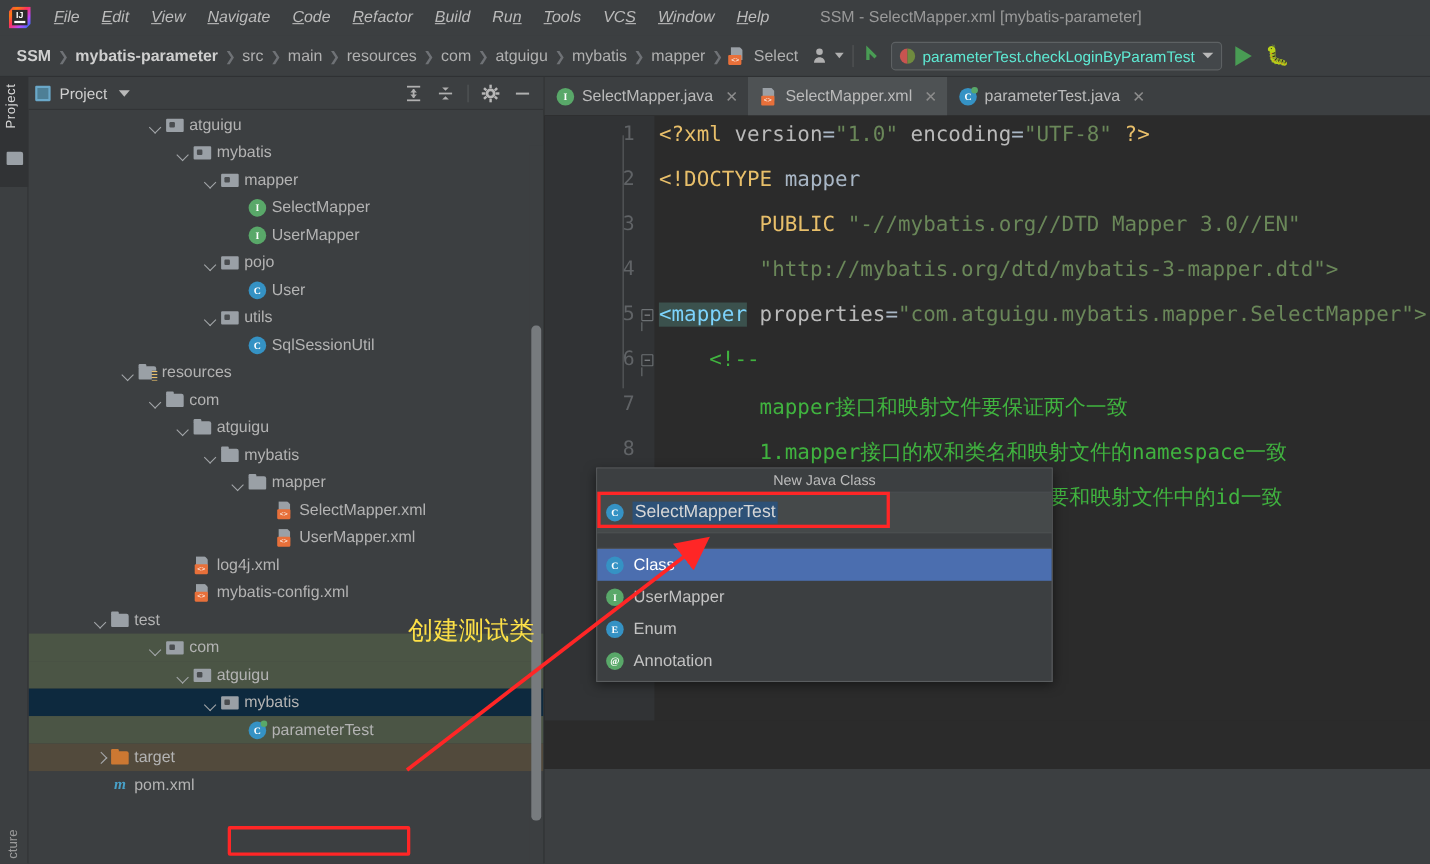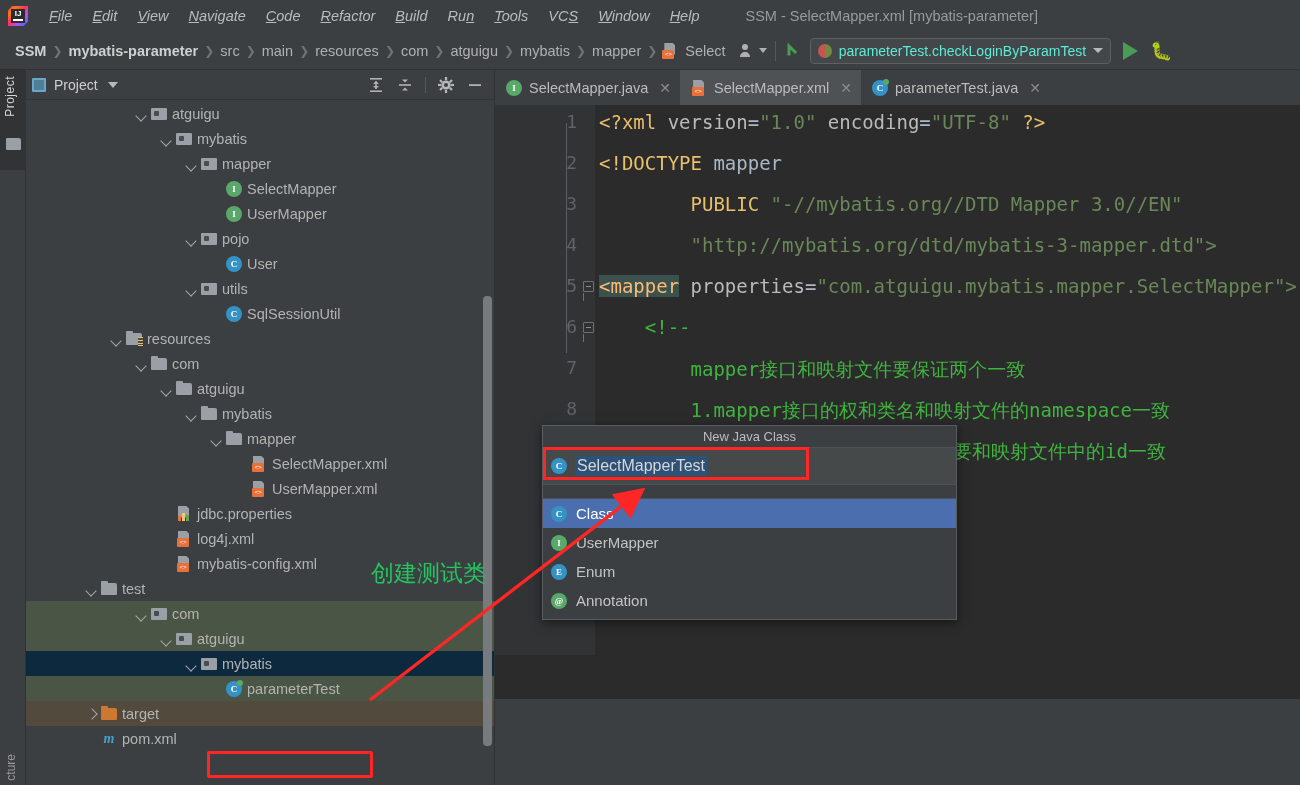--- a/index.html
+++ b/index.html
@@ -205,21 +205,21 @@
 
   
   .tree-redbox {
     position:absolute; left:181px; top:681px; width:166px; height:27px;
     border: 3px solid #ff2626; border-radius: 2px; pointer-events:none;
   }
 
   
   .annot-cn {
     position:absolute; left:371px; top:558px;
-    font-size: 23px; color:#22c55e; white-space:nowrap;
+    font-size: 23px; color:#fde047; white-space:nowrap;
     font-family:Liberation Serif, serif; font-weight: 500;
   }
 
   
   .editor-area {
     position:absolute; left:495px; top:70px; right:0; bottom:0; background:#2b2b2b;
   }
   .tabbar {
     height: 35px; background:#3c3f41; display:flex; align-items:stretch;
   }
@@ -252,21 +252,21 @@
   }
   .fold-line {
     position:absolute; left:71px; top:18px; width:1px; background:#5c5f61;
   }
 
   .codeline {
     position:absolute; left:104px; white-space:pre;
     font-family:"DejaVu Sans Mono", monospace; font-size:19px;
     letter-spacing: 0px;
   }
-  .cl-tag { color:#fdba74; }
+  .cl-tag { color:#7dd3fc; }
   .cl-attr { color:#bababa; }
   .cl-str { color:#6a8759; }
   .cl-plain { color:#a9b7c6; }
   .cl-comment { color:#40b33f; }
   .cl-doc { color:#e8bf6a; }
   .hl-elem { background:#3b514d; }
 
   
   .njc {
     position:absolute; left:542px; top:425px; width:415px; height:195px;
@@ -575,30 +575,20 @@
             </span>
             <span class="name">SelectMapper.xml</span>
           </div>
           <div class="row" style="padding-left: 208px;">
             <span class="arrow "></span>
             <span class="ic ic-xml">
               <span class="pg"></span>
               <span class="tag">&lt;&gt;</span>
             </span>
             <span class="name">UserMapper.xml</span>
-          </div>
-          <div class="row" style="padding-left: 133px;">
-            <span class="arrow "></span>
-            <span class="ic ic-prop">
-              <span class="pg"></span>
-              <span class="b1"></span>
-              <span class="b2"></span>
-              <span class="b3"></span>
-            </span>
-            <span class="name">jdbc.properties</span>
           </div>
           <div class="row" style="padding-left: 133px;">
             <span class="arrow "></span>
             <span class="ic ic-xml">
               <span class="pg"></span>
               <span class="tag">&lt;&gt;</span>
             </span>
             <span class="name">log4j.xml</span>
           </div>
           <div class="row" style="padding-left: 133px;">

